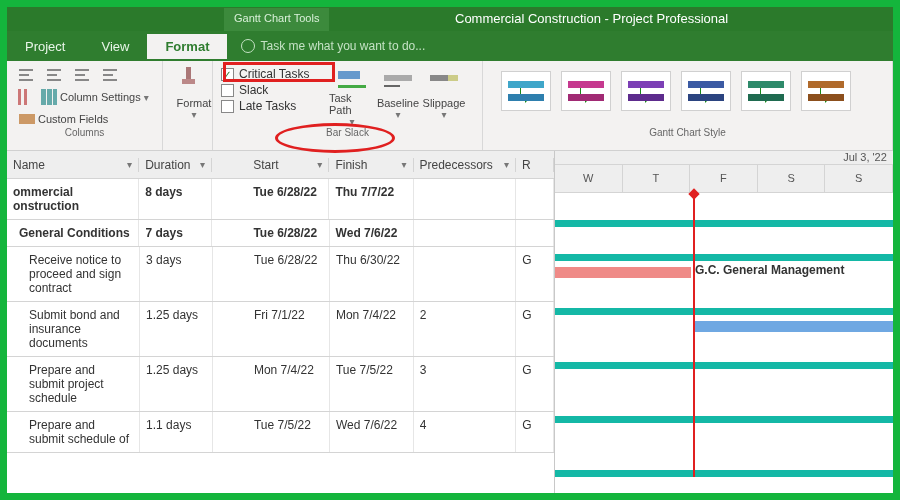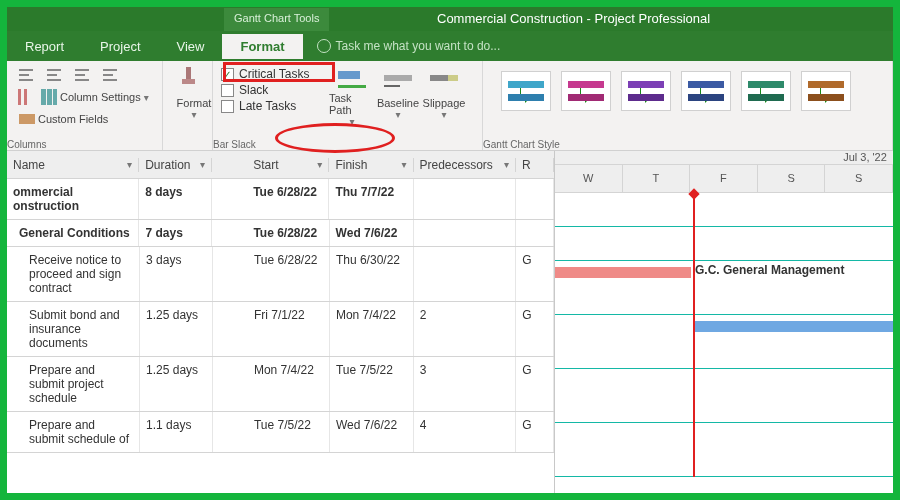--- a/index.html
+++ b/index.html
@@ -1,28 +1,28 @@
 <!DOCTYPE html>
 <html><head>
 <meta charset="utf-8">
 <style>
   * { box-sizing: border-box; margin: 0; padding: 0; font-family: "Segoe UI", Tahoma, sans-serif; }
   html, body { width: 900px; height: 500px; overflow: hidden; }
   .frame { width: 900px; height: 500px; border: 7px solid #14b53c; background: #f3f2f1; position: relative; }
   .titlebar { height: 24px; background: #2b7a2b; color: #fff; display: flex; align-items: center; padding-left: 96px; font-size: 12px; }
   .tools-tab { position: absolute; left: 216px; top: 0; height: 24px; background: #3c8a3c; color: #d9f0d9; font-size: 11px; padding: 4px 10px; border: 1px solid #2b7a2b; border-bottom: none; }
-  .app-title { position: absolute; left: 430px; top: 4px; color: #fff; font-size: 13px; }
+  .app-title { position: absolute; left: 448px; top: 4px; color: #fff; font-size: 13px; }
   .ribbon-tabs { height: 30px; background: #2f7d2f; display: flex; align-items: center; }
   .rtab { color: #e8f5e8; font-size: 13px; padding: 5px 18px; cursor: pointer; }
   .rtab.active { background: #f3f2f1; color: #2f7d2f; font-weight: 600; }
   .tellme { margin-left: 14px; color: #c4e2c4; font-size: 12px; display: flex; align-items: center; gap: 5px; }
   .lightbulb { width: 14px; height: 14px; border: 1px solid #c4e2c4; border-radius: 50%; position: relative; }
   .ribbon { height: 90px; background: #f3f2f1; border-bottom: 1px solid #d0d0d0; display: flex; position: relative; }
   .rgroup { border-right: 1px solid #d8d8d8; padding: 4px 8px 0 8px; height: 100%; position: relative; }
-  .rgroup .glabel { position: absolute; bottom: 0; left: 0; right: 0; font-size: 10px; color: #666; }
+  .rgroup .glabel { position: absolute; bottom: 12px; left: 0; right: 0; text-align: center; font-size: 10px; color: #666; }
   .smallbtn { display: inline-flex; align-items: center; gap: 3px; font-size: 11px; color: #444; padding: 2px 4px; cursor: pointer; }
   .icon16 { width: 16px; height: 16px; display: inline-block; }
   .bigbtn { display: flex; flex-direction: column; align-items: center; font-size: 11px; color: #444; width: 46px; padding-top: 2px; cursor: pointer; }
   .bigbtn .icon32 { width: 28px; height: 28px; margin-bottom: 2px; }
   .chk { display: flex; align-items: center; gap: 5px; font-size: 12px; color: #333; margin: 2px 0; cursor: pointer; }
   .chkbox { width: 13px; height: 13px; border: 1px solid #888; background: #fff; font-size: 10px; line-height: 11px; text-align: center; color: #2b7a2b; }
   .redbox { position: absolute; border: 3px solid #e02020; pointer-events: none; }
   .oval { position: absolute; border: 3px solid #e02020; border-radius: 50%; pointer-events: none; }
   .gantt-styles { display: flex; gap: 10px; padding: 6px 10px 0 10px; }
   .gstyle { width: 50px; height: 40px; background: #fff; border: 1px solid #d0d0d0; position: relative; }
@@ -49,21 +49,21 @@
   .bold { font-weight: 700; }
   .indent1 { padding-left: 12px !important; }
   .indent2 { padding-left: 22px !important; }
 
   .gantt { flex: 1; background: #fff; position: relative; overflow: hidden; }
   .timehdr { display: flex; height: 28px; border-bottom: 1px solid #d4d4d4; background: #eeeeee; font-size: 11px; color:#555; }
   .timecell { flex: 1; border-right: 1px solid #d4d4d4; text-align: center; line-height: 26px; }
   .timehdr2 { display: flex; height: 14px; justify-content: flex-end; background:#eeeeee; border-bottom:1px solid #d4d4d4; font-size:11px; color:#555; }
   .timehdr2 span { width: 56px; text-align:center; }
   .bars { position: relative; }
-  .row { height: 54px; border-bottom: 1px solid #14b8a6; position: relative; }
+  .row { height: 54px; border-bottom: 7px solid #14b8a6; position: relative; }
   .row.short { height: 34px; }
   .bar { position: absolute; height: 11px; top: 6px; }
   .barlabel { position: absolute; font-size: 12px; font-weight: 700; color:#333; white-space: nowrap; }
   .vline { position: absolute; top: 0; bottom: 0; width: 2px; background: #e02020; }
   .vline .diamond { position: absolute; top: -3px; left: -3px; width: 8px; height: 8px; background:#e02020; transform: rotate(45deg); }
 
   
   .i-align { background: linear-gradient(#888,#888) 0 2px/14px 2px no-repeat, linear-gradient(#888,#888) 0 7px/10px 2px no-repeat, linear-gradient(#888,#888) 0 12px/14px 2px no-repeat; }
   .i-insert { background: linear-gradient(#c77,#c77) 3px 0/3px 16px no-repeat, linear-gradient(#c77,#c77) 9px 0/3px 16px no-repeat; }
   .i-cols { background: linear-gradient(#6aa,#6aa) 0 0/5px 16px no-repeat, linear-gradient(#6aa,#6aa) 6px 0/5px 16px no-repeat, linear-gradient(#6aa,#6aa) 12px 0/4px 16px no-repeat; }
@@ -76,21 +76,20 @@
 </head>
 <body>
 <div class="frame">
 
 <div class="titlebar">
   <div class="tools-tab">Gantt Chart Tools</div>
   <div class="app-title">Commercial Construction - Project Professional</div>
 </div>
 
 <div class="ribbon-tabs">
-  <div class="rtab">Report</div>
   <div class="rtab">Project</div>
   <div class="rtab">View</div>
   <div class="rtab active">Format</div>
   <div class="tellme">
     <span class="lightbulb"></span>
     <span>Task me what you want to do...</span>
   </div>
 </div>
 
 <div class="ribbon">

